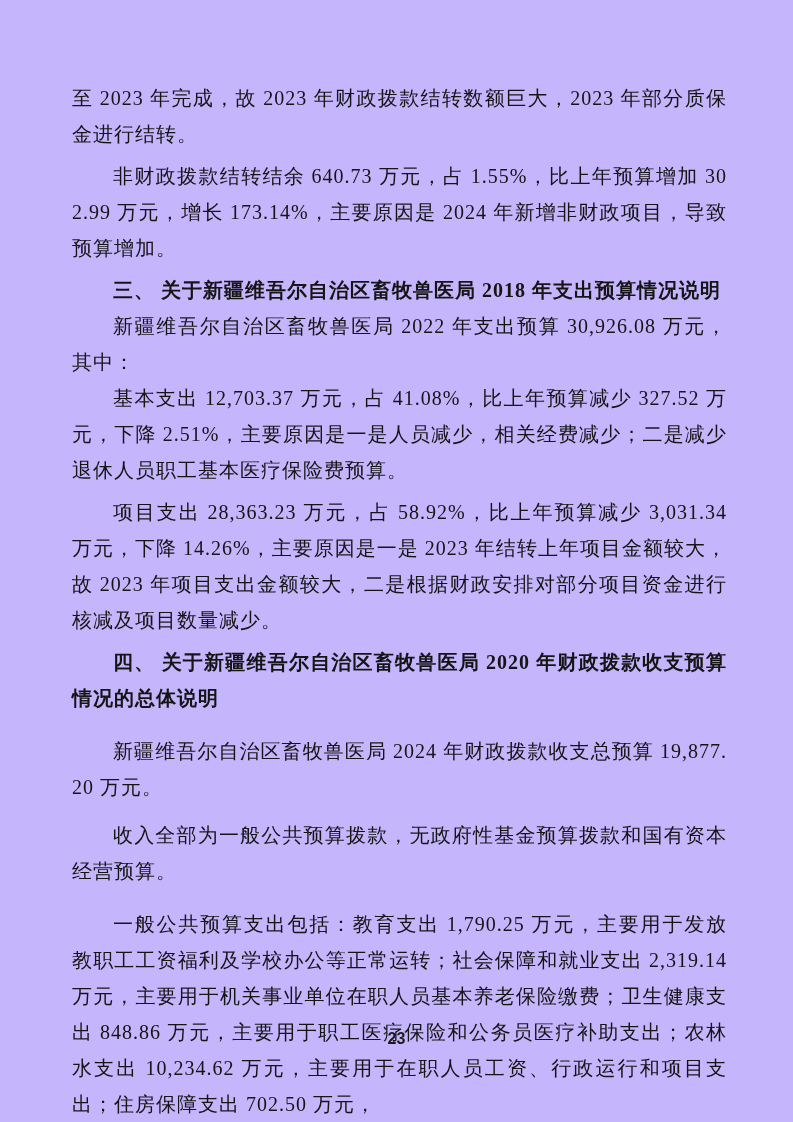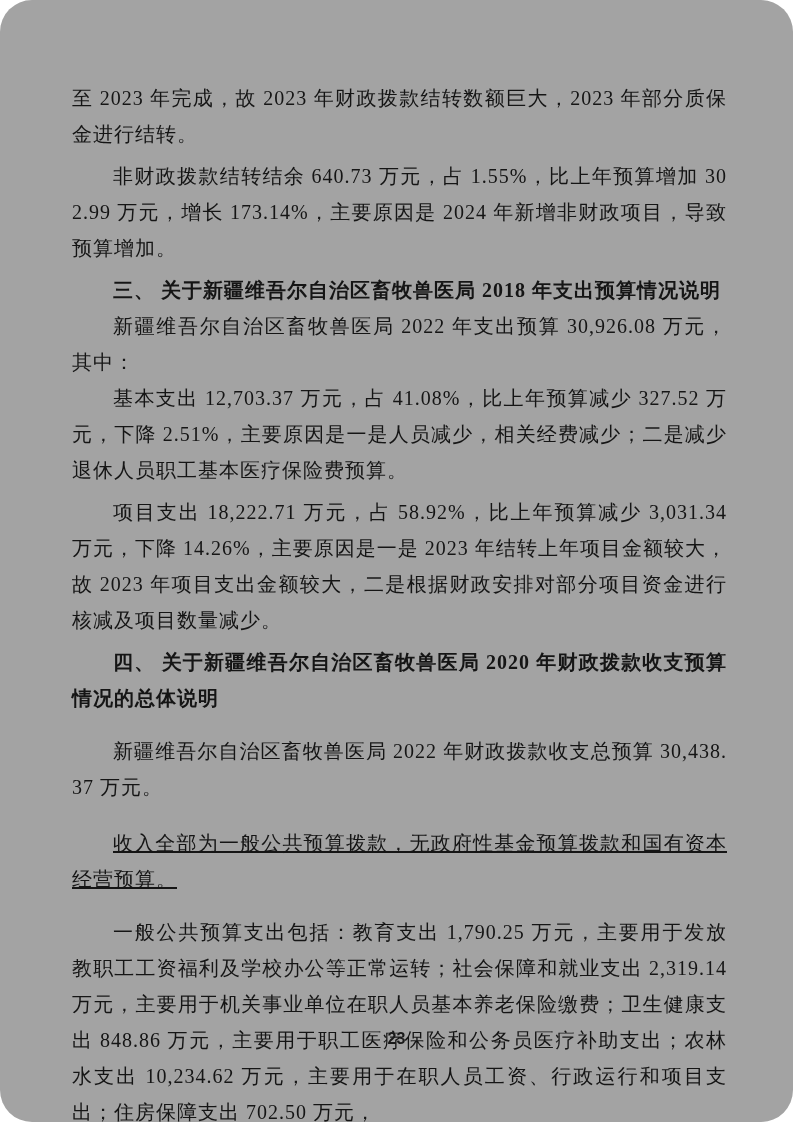--- a/index.html
+++ b/index.html
@@ -4,25 +4,24 @@
 <style>
   html, body {
     margin: 0;
     padding: 0;
     background: #ffffff;
   }
   .page {
     position: relative;
     width: 793px;
     height: 1122px;
-    background: #a3a3a3;
+    background: #c4b5fd;
     overflow: hidden;
     font-family: "Liberation Serif", "DejaVu Serif", serif;
     color: #151515;
-    border-radius: 32px;
   }
   .content {
     position: absolute;
     left: 72px;
     top: 80px;
     width: 655px;
   }
   .para {
     margin: 0;
     font-size: 20px;
@@ -33,21 +32,21 @@
     font-weight: 400;
     word-break: break-all;
   }
   .para.body-continued {
     text-indent: 0;
   }
   .para.heading {
     font-weight: 700;
   }
   .para.gap-small  { margin-top: 6px; }
-  .para.gap-medium { margin-top: 20px; text-decoration: underline; }
+  .para.gap-medium { margin-top: 12px; }
   .para.gap-large  { margin-top: 17px; }
   .footer {
     position: absolute;
     top: 1030px;
     left: 0;
     width: 100%;
     text-align: center;
     font-family: "Liberation Sans", "DejaVu Sans", sans-serif;
     font-size: 16px;
     font-weight: 600;
@@ -57,20 +56,20 @@
 </head>
 <body>
 
 <div class="page">
   <div class="content">
       <p class="para body-continued">至 2023 年完成，故 2023 年财政拨款结转数额巨大，2023 年部分质保金进行结转。</p>
       <p class="para body gap-small">非财政拨款结转结余 640.73 万元，占 1.55%，比上年预算增加 302.99 万元，增长 173.14%，主要原因是 2024 年新增非财政项目，导致预算增加。</p>
       <p class="para heading gap-small">三、 关于新疆维吾尔自治区畜牧兽医局 2018 年支出预算情况说明</p>
       <p class="para body">新疆维吾尔自治区畜牧兽医局 2022 年支出预算 30,926.08 万元，其中：</p>
       <p class="para body">基本支出 12,703.37 万元，占 41.08%，比上年预算减少 327.52 万元，下降 2.51%，主要原因是一是人员减少，相关经费减少；二是减少退休人员职工基本医疗保险费预算。</p>
-      <p class="para body gap-small">项目支出 18,222.71 万元，占 58.92%，比上年预算减少 3,031.34 万元，下降 14.26%，主要原因是一是 2023 年结转上年项目金额较大，故 2023 年项目支出金额较大，二是根据财政安排对部分项目资金进行核减及项目数量减少。</p>
+      <p class="para body gap-small">项目支出 28,363.23 万元，占 58.92%，比上年预算减少 3,031.34 万元，下降 14.26%，主要原因是一是 2023 年结转上年项目金额较大，故 2023 年项目支出金额较大，二是根据财政安排对部分项目资金进行核减及项目数量减少。</p>
       <p class="para heading gap-small">四、 关于新疆维吾尔自治区畜牧兽医局 2020 年财政拨款收支预算情况的总体说明</p>
-      <p class="para body gap-large">新疆维吾尔自治区畜牧兽医局 2022 年财政拨款收支总预算 30,438.37 万元。</p>
+      <p class="para body gap-large">新疆维吾尔自治区畜牧兽医局 2024 年财政拨款收支总预算 19,877.20 万元。</p>
       <p class="para body gap-medium">收入全部为一般公共预算拨款，无政府性基金预算拨款和国有资本经营预算。</p>
       <p class="para body gap-large">一般公共预算支出包括：教育支出 1,790.25 万元，主要用于发放教职工工资福利及学校办公等正常运转；社会保障和就业支出 2,319.14 万元，主要用于机关事业单位在职人员基本养老保险缴费；卫生健康支出 848.86 万元，主要用于职工医疗保险和公务员医疗补助支出；农林水支出 10,234.62 万元，主要用于在职人员工资、行政运行和项目支出；住房保障支出 702.50 万元，</p>
     </div>
   <div class="footer">23</div>
 </div>
 
 </body></html>

